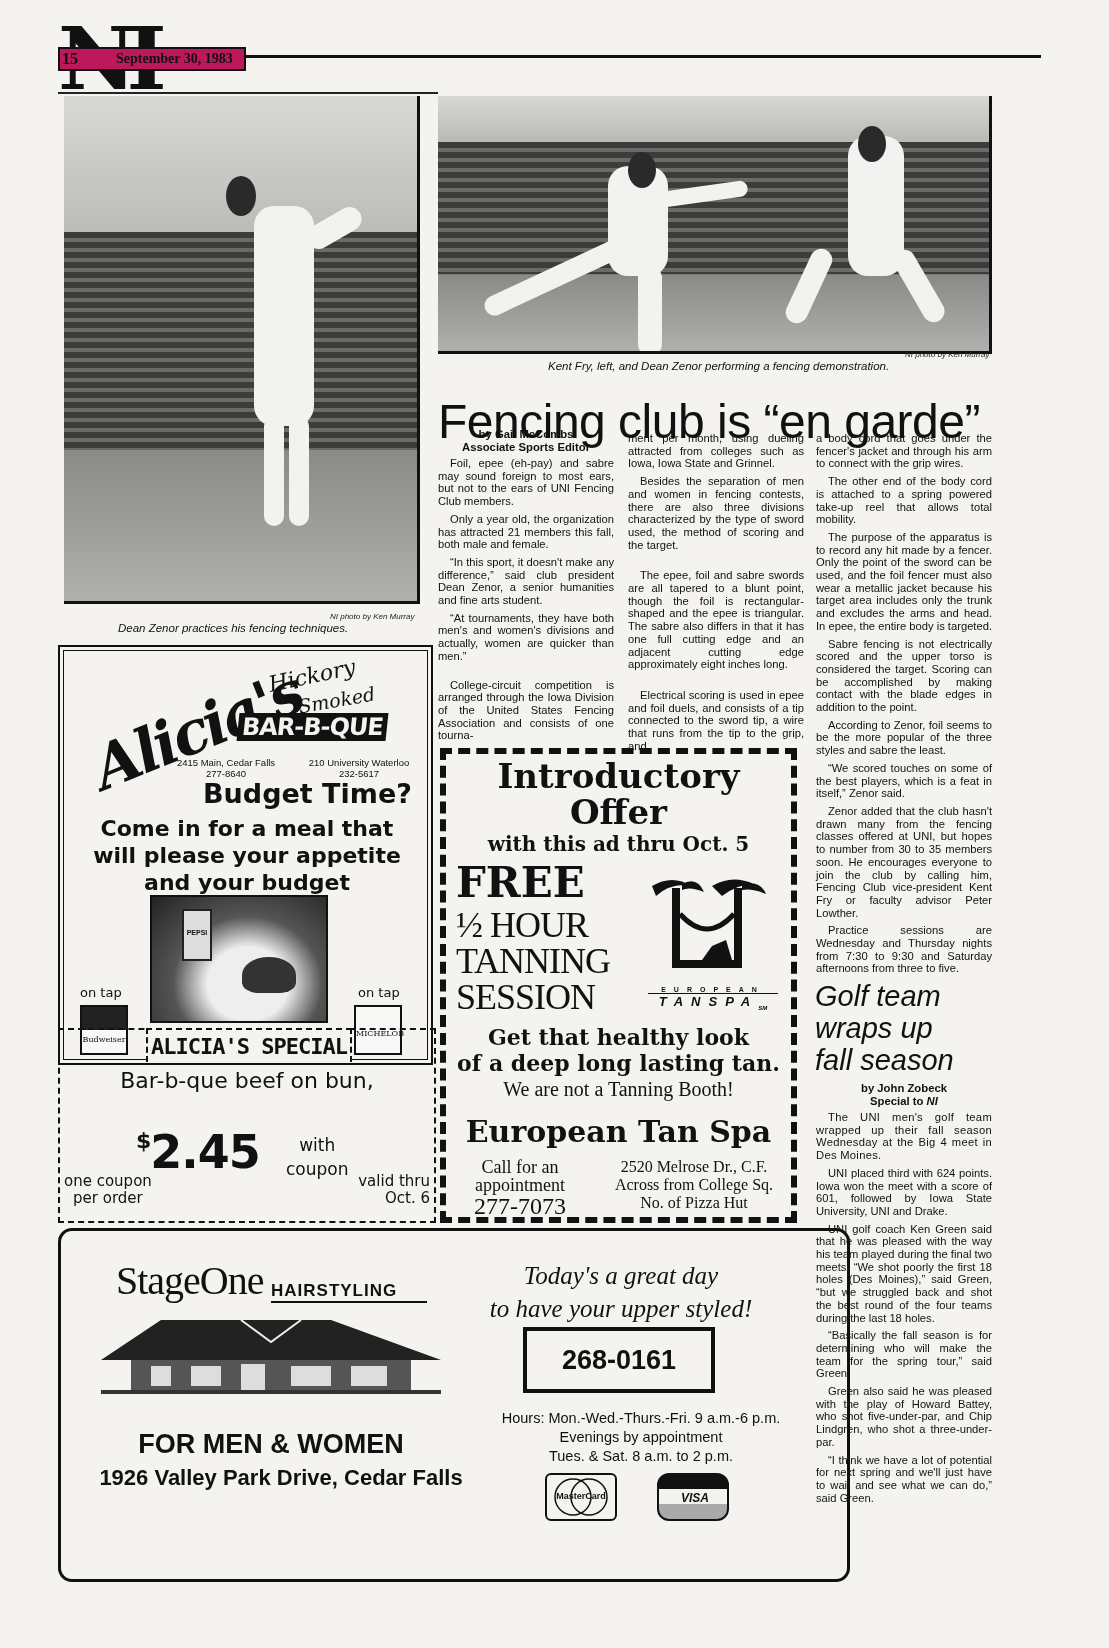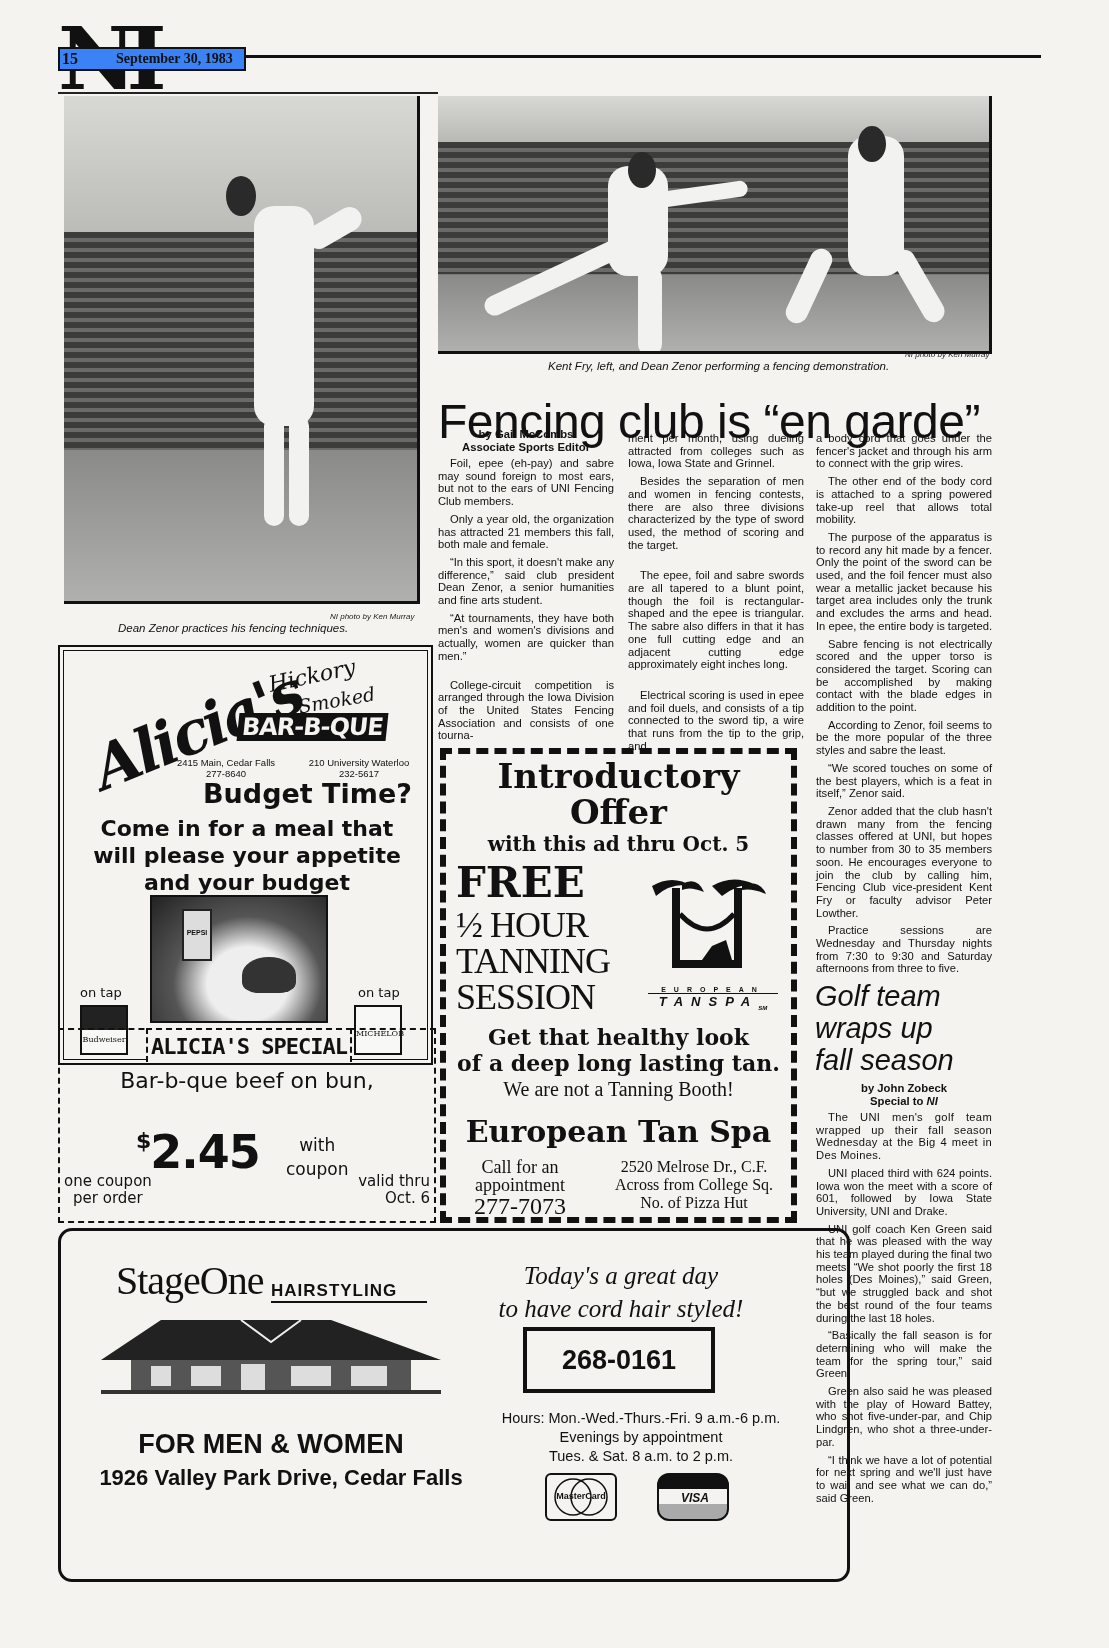--- a/index.html
+++ b/index.html
@@ -3,21 +3,21 @@
 <meta charset="utf-8">
 <style>
   * { box-sizing: border-box; margin: 0; padding: 0; }
   html, body { width: 1109px; height: 1648px; background: #f4f3ef; overflow: hidden; }
   body { position: relative; font-family: "Liberation Sans", sans-serif; color: #111; }
   .abs { position: absolute; }
 
   
   .masthead-n { left: 58px; top: 22px; width: 110px; height: 70px; }
   .masthead-n .big { position:absolute; left:0; top:-6px; font-family:"DejaVu Serif", serif; font-weight:bold; font-size:86px; line-height:86px; letter-spacing:-10px; color:#111; }
-  .masthead-box { left: 58px; top: 47px; width: 188px; height: 24px; border: 2px solid #111; background: #3b82f6; display:flex; align-items:center; font-family:"Liberation Serif", serif; font-weight:bold; }
+  .masthead-box { left: 58px; top: 47px; width: 188px; height: 24px; border: 2px solid #111; background: #be185d; display:flex; align-items:center; font-family:"Liberation Serif", serif; font-weight:bold; }
   .masthead-box .pg { width: 20px; font-size: 16px; padding-left: 2px; border-right: none; }
   .masthead-box .date { font-size: 14px; padding-left: 36px; }
   .masthead-rule { left: 246px; top: 55px; width: 795px; height: 3px; background: #111; }
   .masthead-rule2 { left: 58px; top: 92px; width: 380px; height: 2px; background:#222; }
 
   
   .photo { background: #7a7a78; border-right: 3px solid #111; border-bottom: 3px solid #111; overflow: hidden; }
   .photo .wall { position:absolute; left:0; right:0; top:0; height:36%; background: linear-gradient(#d8d8d4, #b8b8b4); }
   .photo .bleachers { position:absolute; left:0; right:0; top:30%; height:45%; background: repeating-linear-gradient(180deg, #3c3c3a 0 6px, #6a6a68 6px 10px); }
   .photo .floor { position:absolute; left:0; right:0; bottom:0; height:30%; background: linear-gradient(#8a8a88, #b0b0ae); }
@@ -280,21 +280,21 @@
         <rect x="190" y="50" width="40" height="20"></rect>
       <rect x="250" y="50" width="36" height="20"></rect>
     </g>
     <path d="M140 4 L170 26 L200 4" stroke="#eee" stroke-width="2" fill="none"></path>
     <rect x="0" y="74" width="340" height="4" fill="#333"></rect>
   </svg>
   <div class="men-women">FOR MEN &amp; WOMEN</div>
   <div class="valley">1926 Valley Park Drive, Cedar Falls</div>
   <div class="today">
     <div>Today's a great day</div>
-    <div>to have cord hair styled!</div>
+    <div>to have your upper styled!</div>
   </div>
   <div class="phone-box">268-0161</div>
   <div class="hours">
     <div>Hours: Mon.-Wed.-Thurs.-Fri. 9 a.m.-6 p.m.</div>
     <div>Evenings by appointment</div>
     <div>Tues. &amp; Sat. 8 a.m. to 2 p.m.</div>
   </div>
   <div class="card" style="left:484px; top:242px;">
     <svg width="68" height="44" viewBox="0 0 68 44" style="position:absolute; left:0; top:0;">
       <circle cx="26" cy="22" r="18" fill="none" stroke="#111" stroke-width="1.5"></circle>

